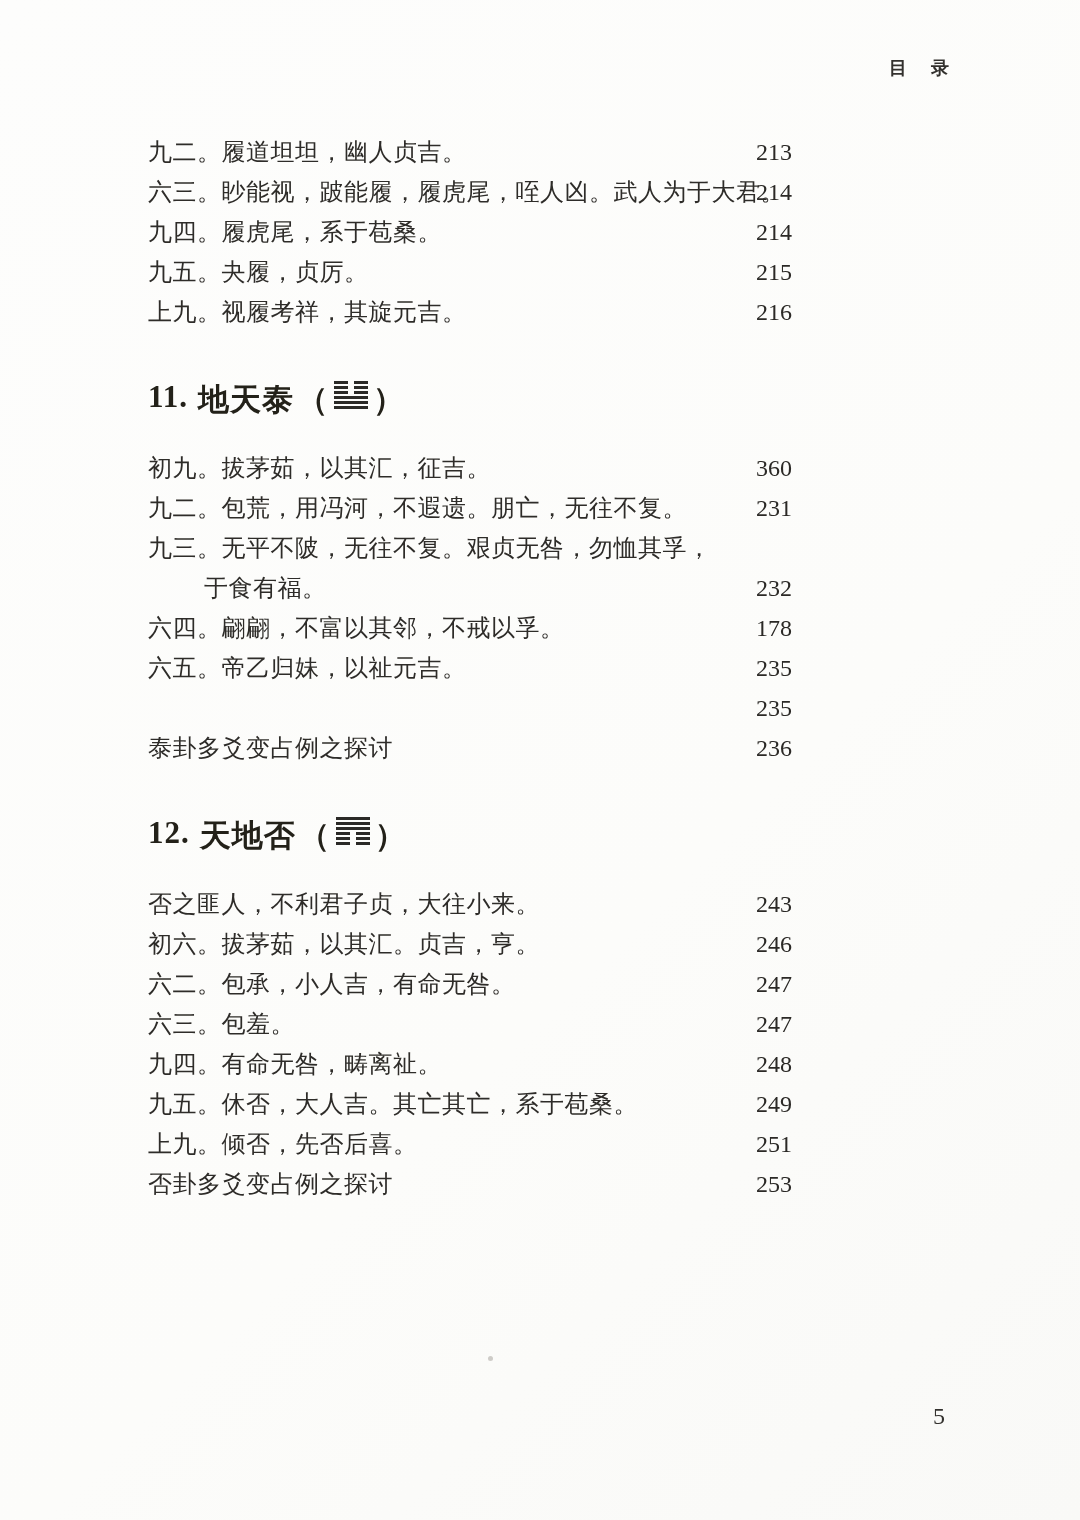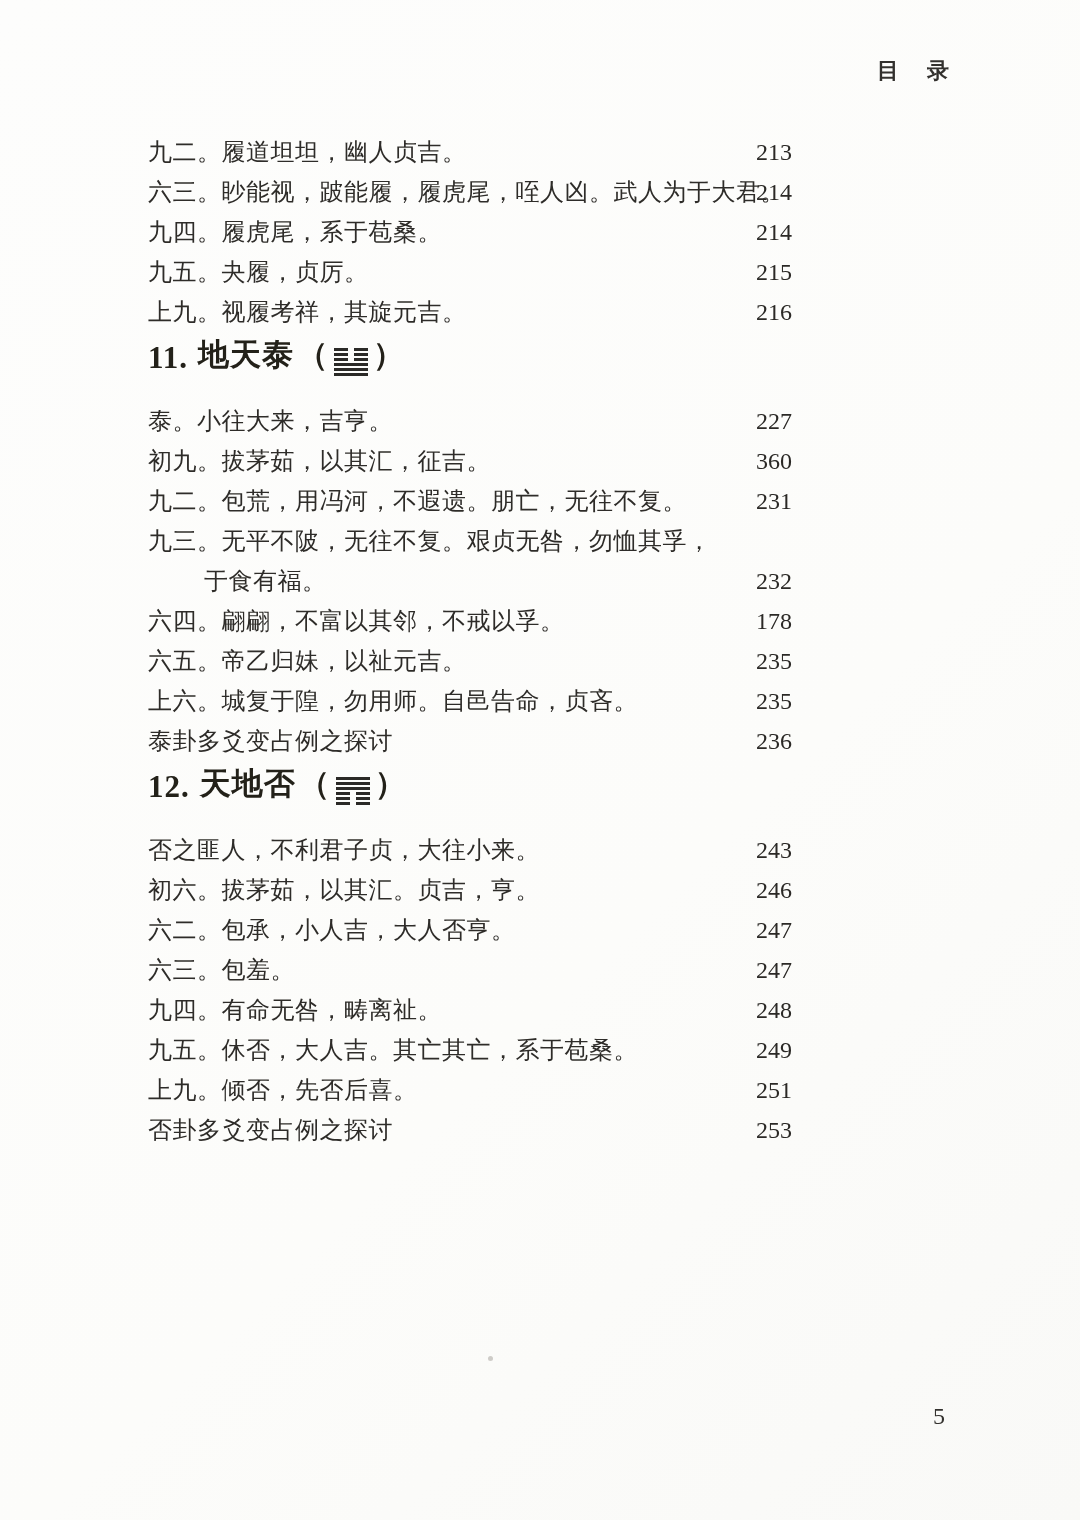--- a/index.html
+++ b/index.html
@@ -14,21 +14,21 @@
     margin: 0 auto;
     background: linear-gradient(135deg, #fdfdfc 0%, #fcfcfa 60%, #f9f9f7 100%);
     overflow: hidden;
     font-family: "Liberation Serif", "DejaVu Serif", serif;
     color: #2e2c29;
   }
   .header-label {
     position: absolute;
     top: 56px;
     right: 128px;
-    font-size: 22px;
+    font-size: 18px;
     font-weight: 700;
     letter-spacing: 3px;
     color: #33312e;
   }
   .toc {
     position: absolute;
     left: 148px;
     top: 132px;
     width: 644px;
   }
@@ -46,27 +46,28 @@
   }
   .entry-page {
     position: absolute;
     right: 0;
     top: 0;
     font-size: 24px;
     letter-spacing: 0;
     color: #2b2926;
   }
   .section-heading {
+    margin-top: 47px;
     margin-bottom: 25px;
     height: 44px;
     font-size: 31px;
     font-weight: 700;
     color: #232119;
     display: flex;
-    align-items: flex-end;
+    align-items: flex-start;
     letter-spacing: 1px;
   }
   .section-number { margin-right: 10px; }
   .paren { font-weight: 700; margin: 0 3px; }
   .hexagram {
     display: inline-flex;
     flex-direction: column;
     justify-content: center;
     gap: 2px;
     margin: 2px 2px 0 2px;
@@ -149,24 +150,20 @@
             <span class="seg"></span>
             <span class="seg"></span>
           </div>
           <div class="hexline solid"></div>
           <div class="hexline solid"></div>
           <div class="hexline solid"></div>
         </span>
     <span class="paren">）</span>
   </div>
 
-  <div class="toc-row">
-    <span class="entry-text">泰。小往大来，吉亨。</span>
-    <span class="entry-page">227</span>
-  </div>
 
   <div class="toc-row">
     <span class="entry-text">初九。拔茅茹，以其汇，征吉。</span>
     <span class="entry-page">360</span>
   </div>
 
   <div class="toc-row">
     <span class="entry-text">九二。包荒，用冯河，不遐遗。朋亡，无往不复。</span>
     <span class="entry-page">231</span>
   </div>
@@ -185,21 +182,20 @@
     <span class="entry-text">六四。翩翩，不富以其邻，不戒以孚。</span>
     <span class="entry-page">178</span>
   </div>
 
   <div class="toc-row">
     <span class="entry-text">六五。帝乙归妹，以祉元吉。</span>
     <span class="entry-page">235</span>
   </div>
 
   <div class="toc-row">
-    <span class="entry-text">上六。城复于隍，勿用师。自邑告命，贞吝。</span>
     <span class="entry-page">235</span>
   </div>
 
   <div class="toc-row">
     <span class="entry-text">泰卦多爻变占例之探讨</span>
     <span class="entry-page">236</span>
   </div>
 
   <div class="section-heading">
     <span class="section-number">12.</span>
@@ -229,21 +225,21 @@
     <span class="entry-text">否之匪人，不利君子贞，大往小来。</span>
     <span class="entry-page">243</span>
   </div>
 
   <div class="toc-row">
     <span class="entry-text">初六。拔茅茹，以其汇。贞吉，亨。</span>
     <span class="entry-page">246</span>
   </div>
 
   <div class="toc-row">
-    <span class="entry-text">六二。包承，小人吉，大人否亨。</span>
+    <span class="entry-text">六二。包承，小人吉，有命无咎。</span>
     <span class="entry-page">247</span>
   </div>
 
   <div class="toc-row">
     <span class="entry-text">六三。包羞。</span>
     <span class="entry-page">247</span>
   </div>
 
   <div class="toc-row">
     <span class="entry-text">九四。有命无咎，畴离祉。</span>

